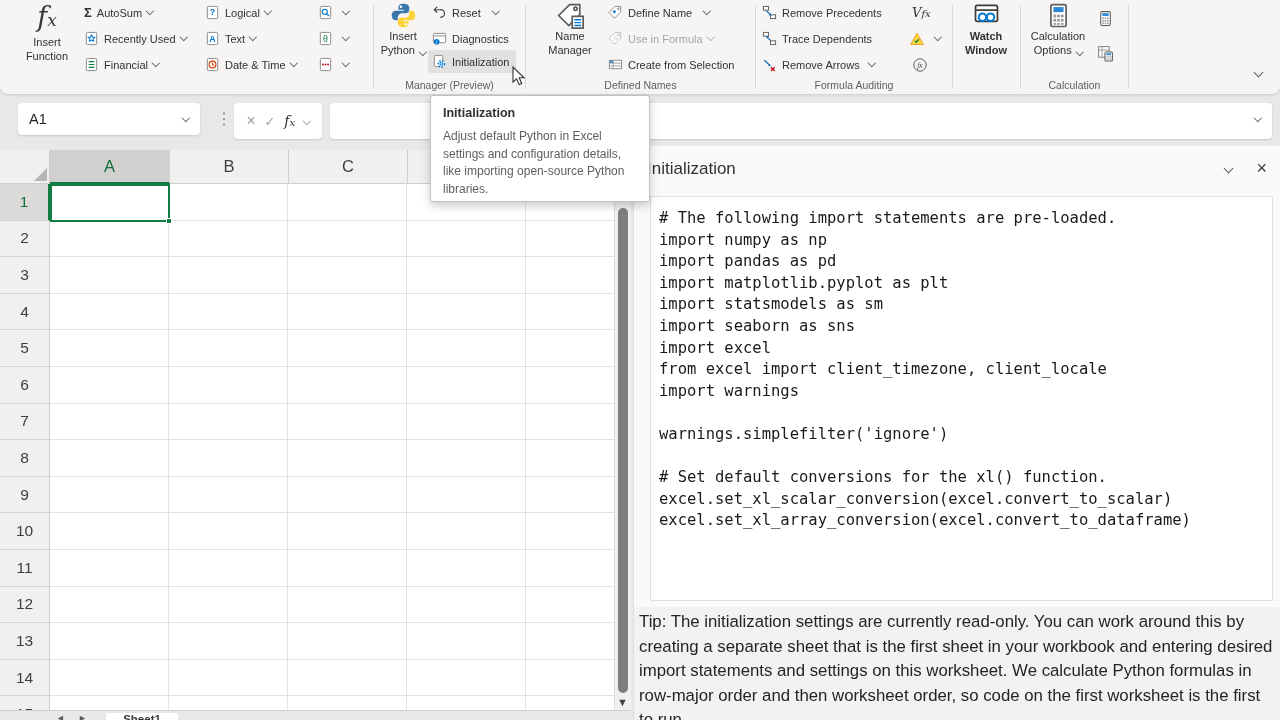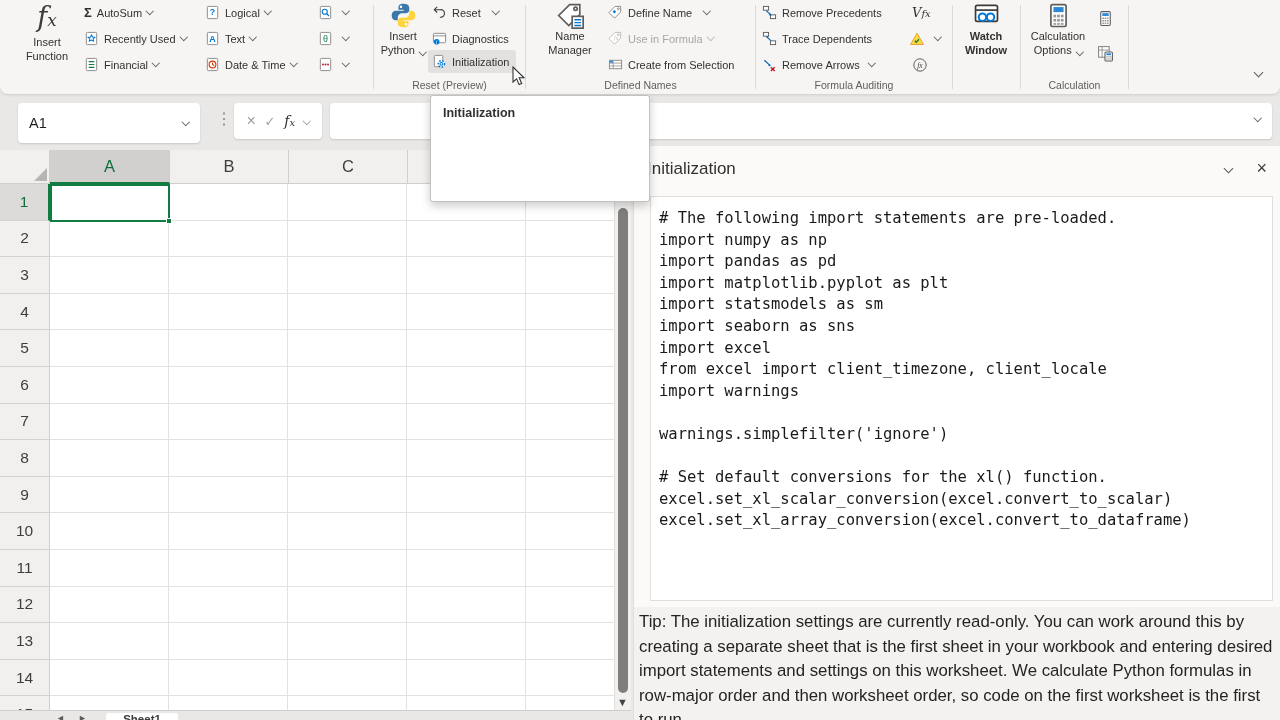--- a/index.html
+++ b/index.html
@@ -28,21 +28,21 @@
   .dis .chv { border-color:#b8b6b4; }
   .fxbig { font-family:"DejaVu Serif", serif; font-style:italic; font-size:27px;
     color:#3b3a39; line-height:30px; }
   .fxbig .sub { font-size:17px; }
   .hl { background:#e3e1df; border-radius:3px; }
 
   
   #fbar-row { position:absolute; left:0; top:96px; width:1280px; height:50px; }
   .whitebox { position:absolute; background:#fff; border-radius:4px;
     box-shadow:0 1px 2px rgba(0,0,0,.14); }
-  #namebox { left:18px; top:7px; width:182px; height:40px; display:flex;
+  #namebox { left:18px; top:7px; width:182px; height:32px; display:flex;
     align-items:center; font-size:14.5px; color:#201f1e; padding-left:11px; }
   #namebox .chv { position:absolute; right:12px; }
   #fb-dots { left:216px; top:13px; position:absolute; color:#8a8886; font-size:16px; }
   #fxpill { left:234px; top:7px; width:88px; height:36px; display:flex;
     align-items:center; justify-content:space-around; padding:0 8px; }
   #fbar { left:330px; top:7px; width:942px; height:36px; }
   #fbar .chv { position:absolute; right:12px; top:15px; }
 
   
   #grid { position:absolute; left:0; top:146px; width:631px; height:564px; }
@@ -227,21 +227,21 @@
       <span>Diagnostics</span>
     </div>
     <div class="rbtn hl" style="left:54px;top:50px;width:88px;padding-left:4px;">
       <svg class="ic" width="15" height="15" viewBox="0 0 16 16">
           <rect x="2.5" y="1.5" width="9" height="12" rx="1" fill="#fff" stroke="#8a8886"></rect>
           <circle cx="10" cy="10.5" r="3.4" fill="#fff" stroke="#0078d4" stroke-width="1.5" stroke-dasharray="1.7 1.6"></circle>
           <circle cx="10" cy="10.5" r="1.5" fill="none" stroke="#0078d4" stroke-width="1.1"></circle>
         </svg>
       <span>Initialization</span>
     </div>
-    <div class="glabel">Reset (Preview)</div>
+    <div class="glabel">Manager (Preview)</div>
   </div>
   <div class="gsep" style="left:525px;"></div>
 
   <div class="rgroup" style="left:526px;width:229px;">
     <div class="bigbtn" style="left:16px;width:56px;">
       <svg width="27" height="27" viewBox="0 0 16 16">
           <path d="M7.5 1.5h6v6l-6.5 6.5-6-6z" fill="#fff" stroke="#5f5d5b"></path>
           <circle cx="11" cy="4" r="1" fill="none" stroke="#5f5d5b"></circle>
           <rect x="9" y="8.5" width="6.5" height="7" fill="#fff" stroke="#5f5d5b"></rect>
           <path d="M10.3 10.5h4M10.3 12.2h4M10.3 13.9h4" stroke="#0078d4" stroke-width=".8"></path>
@@ -466,17 +466,18 @@
 <div id="pane">
   <div id="pane-title">Initialization</div>
   <i class="chv lg" id="pane-chv"></i>
   <span id="pane-x">×</span>
   <div id="codebox"><div># The following import statements are pre-loaded.</div><div>import numpy as np</div><div>import pandas as pd</div><div>import matplotlib.pyplot as plt</div><div>import statsmodels as sm</div><div>import seaborn as sns</div><div>import excel</div><div>from excel import client_timezone, client_locale</div><div>import warnings</div><div>&nbsp;</div><div>warnings.simplefilter('ignore')</div><div>&nbsp;</div><div># Set default conversions for the xl() function.</div><div>excel.set_xl_scalar_conversion(excel.convert_to_scalar)</div><div>excel.set_xl_array_conversion(excel.convert_to_dataframe)</div></div>
   <div id="tipbox">Tip: The initialization settings are currently read-only. You can work around this by creating a separate sheet that is the first sheet in your workbook and entering desired import statements and settings on this worksheet. We calculate Python formulas in row-major order and then worksheet order, so code on the first worksheet is the first to run.</div>
 </div>
 
 <div id="tooltip">
   <div class="tt-title">Initialization</div>
+  <div class="tt-body">Adjust default Python in Excel settings and configuration details, like importing open-source Python libraries.</div>
 </div>
 
 <svg id="cursor" width="16" height="22" viewBox="0 0 16 22">
   <path d="M2 1v15l3.6-3.2 2.5 5.8 2.6-1.1-2.5-5.7H13z" fill="#fff" stroke="#333" stroke-width="1.1"></path>
 </svg>
 
 </body></html>

